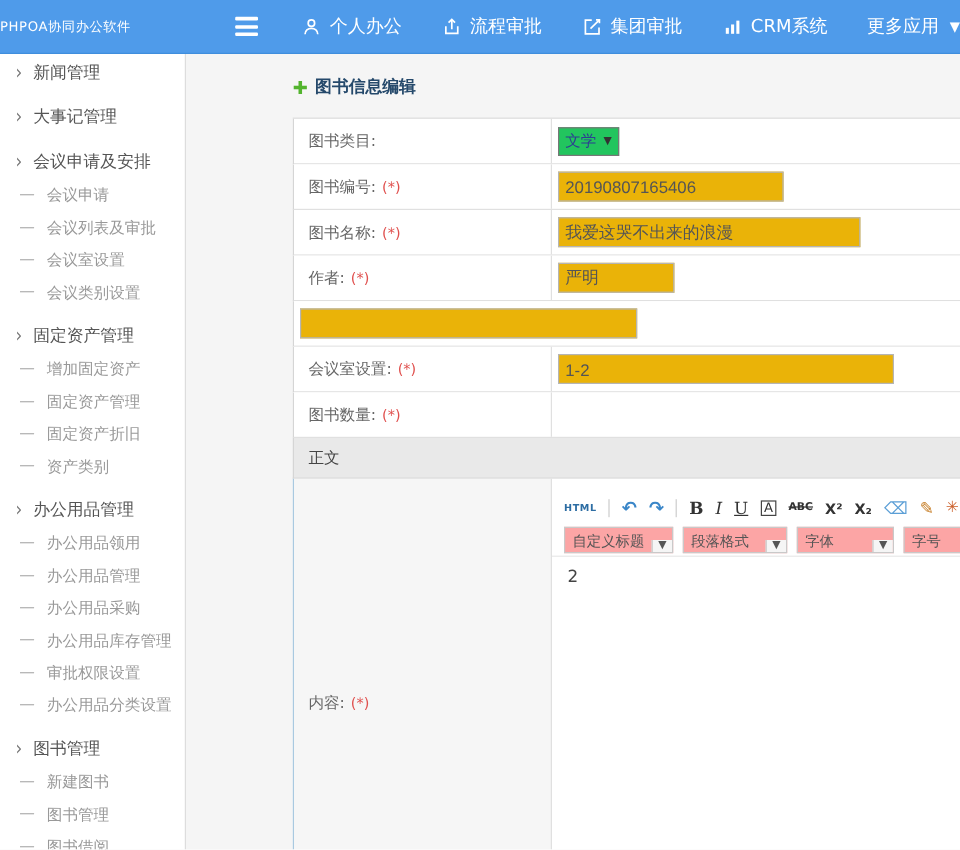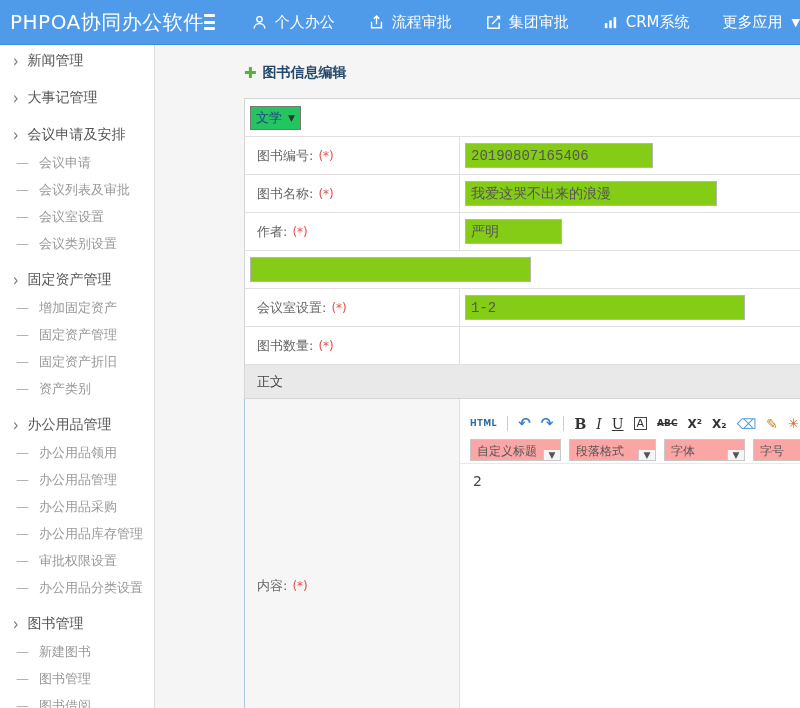--- a/index.html
+++ b/index.html
@@ -8,21 +8,21 @@
   }
   *{box-sizing:border-box}
   html,body{margin:0;padding:0}
   body{
     width:800px;height:708px;overflow:hidden;background:#fff;
     font-family:"DejaVu Sans","Liberation Sans",sans-serif;
     -webkit-font-smoothing:antialiased;
   }
   
   .topbar{height:45px;background:var(--topbar-bg);display:flex;align-items:center;color:#fff;border-bottom:1px solid #3f8edd}
-  .brand{font-size:20px;padding-left:10px;width:206px;letter-spacing:.5px;white-space:nowrap}
+  .brand{font-size:11px;padding-left:0;width:206px;letter-spacing:.5px;white-space:nowrap}
   .hamburger{width:20px;height:16px;display:flex;flex-direction:column;justify-content:space-between;cursor:pointer;margin-right:6px}
   .hamburger i{display:block;height:3px;background:#fff;border-radius:1px}
   .nav{display:flex;align-items:center;gap:33px;margin-left:30px}
   .nav-item{display:flex;align-items:center;gap:7px;font-size:15px;cursor:pointer;white-space:nowrap}
   .nav-item svg{display:block}
   .nav-caret{font-size:11px;margin-left:2px}
   
   .layout{display:flex;height:663px}
   .sidebar{width:155px;min-width:155px;background:#fff;border-right:1px solid #ddd;padding-top:2px;overflow:hidden}
   .side-item{display:flex;align-items:center;cursor:pointer}
@@ -35,21 +35,21 @@
   .main{flex:1;background:#f5f5f5;padding:17px 0 0 89px;overflow:hidden}
   .page-title{display:flex;align-items:center;gap:6px;height:22px}
   .plus-icon{color:#53b42e;font-size:15px;font-weight:bold}
   .title-text{color:var(--title-color);font-size:14px;font-weight:bold}
   
   .form-table{width:572px;margin-top:14px;background:#fff;border-top:1px solid #d5d5d5}
   .frow{display:flex;height:38px;border-bottom:1px solid #e0e0e0;border-left:1px solid #d5d5d5;background:#fff}
   .fcell-label{width:215px;min-width:215px;border-right:1px solid #e0e0e0;display:flex;align-items:center;padding-left:12px;font-size:13px;color:#666;gap:5px}
   .req{color:var(--req-color);font-size:12px}
   .fcell-value{flex:1;display:flex;align-items:center;padding-left:5px;gap:14px}
-  .fcell-value input{height:25px;border:1px solid #b5b5b5;padding:2px 5px;font-size:14px;color:#555;font-family:Liberation Mono, monospace;background:#84cc16}
+  .fcell-value input{height:25px;border:1px solid #b5b5b5;padding:2px 5px;font-size:14px;color:#555;font-family:Liberation Sans, sans-serif;background:#eab308}
   .note{font-size:12.5px;color:#666}
   .select-box{display:inline-flex;align-items:center;gap:6px;border:1px solid #777;background:#22c55e;padding:2px 5px;font-size:13px;color:#2d3f92;cursor:pointer}
   .select-box .sel-caret{font-size:9px;color:#333}
   .frow-section{display:flex;align-items:center;height:34px;background:#e9e9e9;border-bottom:1px solid #d5d5d5;border-left:1px solid #d5d5d5;padding-left:12px;font-size:13px;color:#444}
   .frow-content{display:flex;height:374px;border-left:1px solid #a9c9e0;background:#fff;border-bottom:none}
   .frow-content .fcell-label{background:#f6f6f6}
   
   .editor{flex:1;display:flex;flex-direction:column;background:#fff}
   .tb-row1{display:flex;align-items:center;gap:10px;height:27px;margin-top:11px;padding-left:10px}
   .tb-sep{width:1px;height:15px;background:#ccc}
@@ -224,20 +224,23 @@
         <span>图书借阅</span>
       </div>
     </div>
   <div class="main">
     <div class="page-title">
       <span class="plus-icon">✚</span>
       <span class="title-text">图书信息编辑</span>
     </div>
     <div class="form-table" id="formtable">
         <div class="frow">
+          <div class="fcell-label">
+            <span>图书类目:</span>
+          </div>
           <div class="fcell-value">
             <span class="select-box">
               <span>文学</span>
               <span class="sel-caret">▼</span>
             </span>
           </div>
         </div>
         <div class="frow">
           <div class="fcell-label">
             <span>图书编号:</span>

